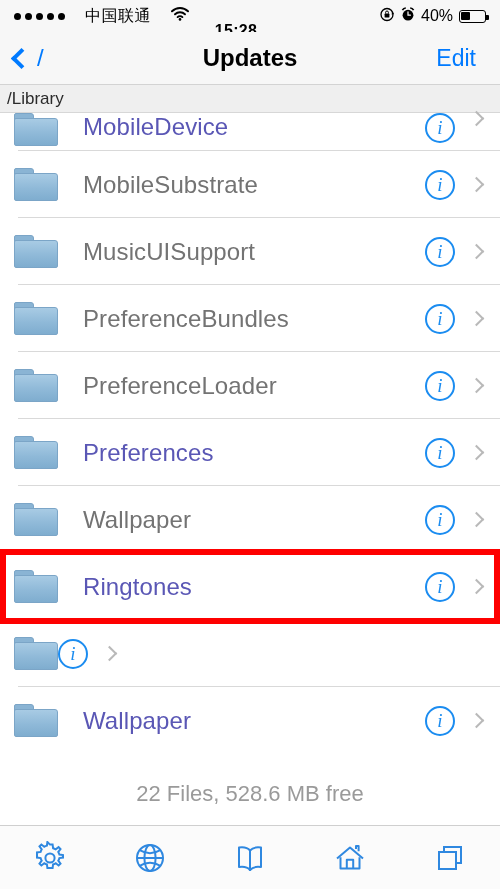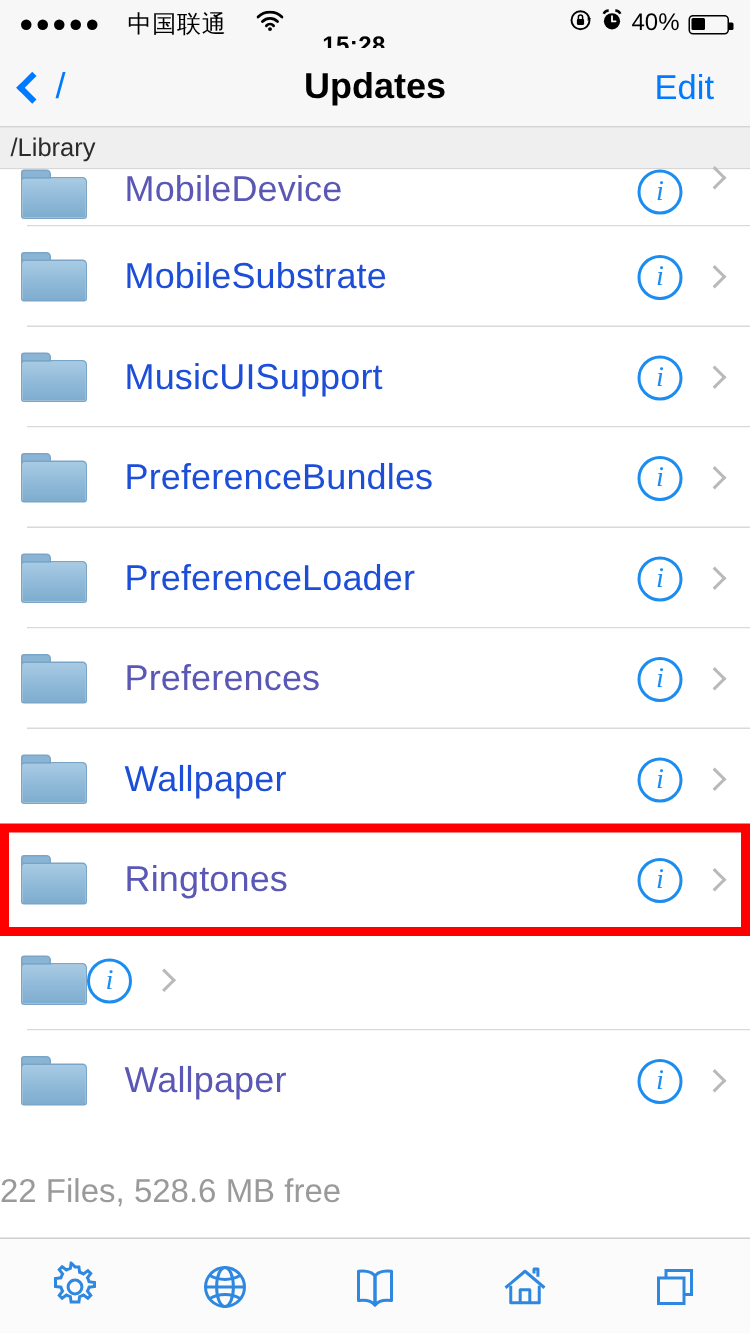--- a/index.html
+++ b/index.html
@@ -83,21 +83,21 @@
     position:absolute; left:0; top:0; width:20px; height:7px;
     background:#8ab4d4; border:1px solid #7ba5c7;
     border-radius:2px 3px 0 0;
   }
   .folder .body {
     position:absolute; left:0; top:5px; width:44px; height:28px;
     background:linear-gradient(180deg,#a8cbe4 0%, #8fb9d8 55%, #7fadcf 100%);
     border:1px solid #7ba5c7; border-radius:2px 3px 2px 2px;
   }
 
-  .row-label { flex:1; margin-left:25px; font-size:24px; color:#1d4ed8; letter-spacing:0.1px; }
+  .row-label { flex:1; margin-left:25px; font-size:24px; color:#737373; letter-spacing:0.1px; }
   .row-label.link { color:#5a57b5; }
 
   
   .info-btn {
     width:30px; height:30px; border:2px solid #1b8cf0; border-radius:50%;
     display:flex; align-items:center; justify-content:center;
     color:#1b8cf0; font-size:19px; font-family:"Liberation Serif", serif;
     font-style:italic; flex:0 0 30px; cursor:pointer; margin-right:16px;
   }
   .row-chev {
@@ -107,21 +107,21 @@
   }
 
   
   .highlight-box {
     position:absolute; pointer-events:none;
     border:6px solid #fe0000; left:0; width:500px;
   }
 
   
   .list-footer {
-    height:80px; display:flex; align-items:center; 
+    height:80px; display:flex; align-items:center; justify-content:center;
     font-size:22px; color:#9a9a9a; background:#fff;
   }
 
   
   .tab-bar {
     position:absolute; left:0; bottom:0; width:500px; height:64px;
     background:#fbfbfb; border-top:1px solid #cfcfcf;
     display:flex; align-items:center;
   }
   .tab-item {

